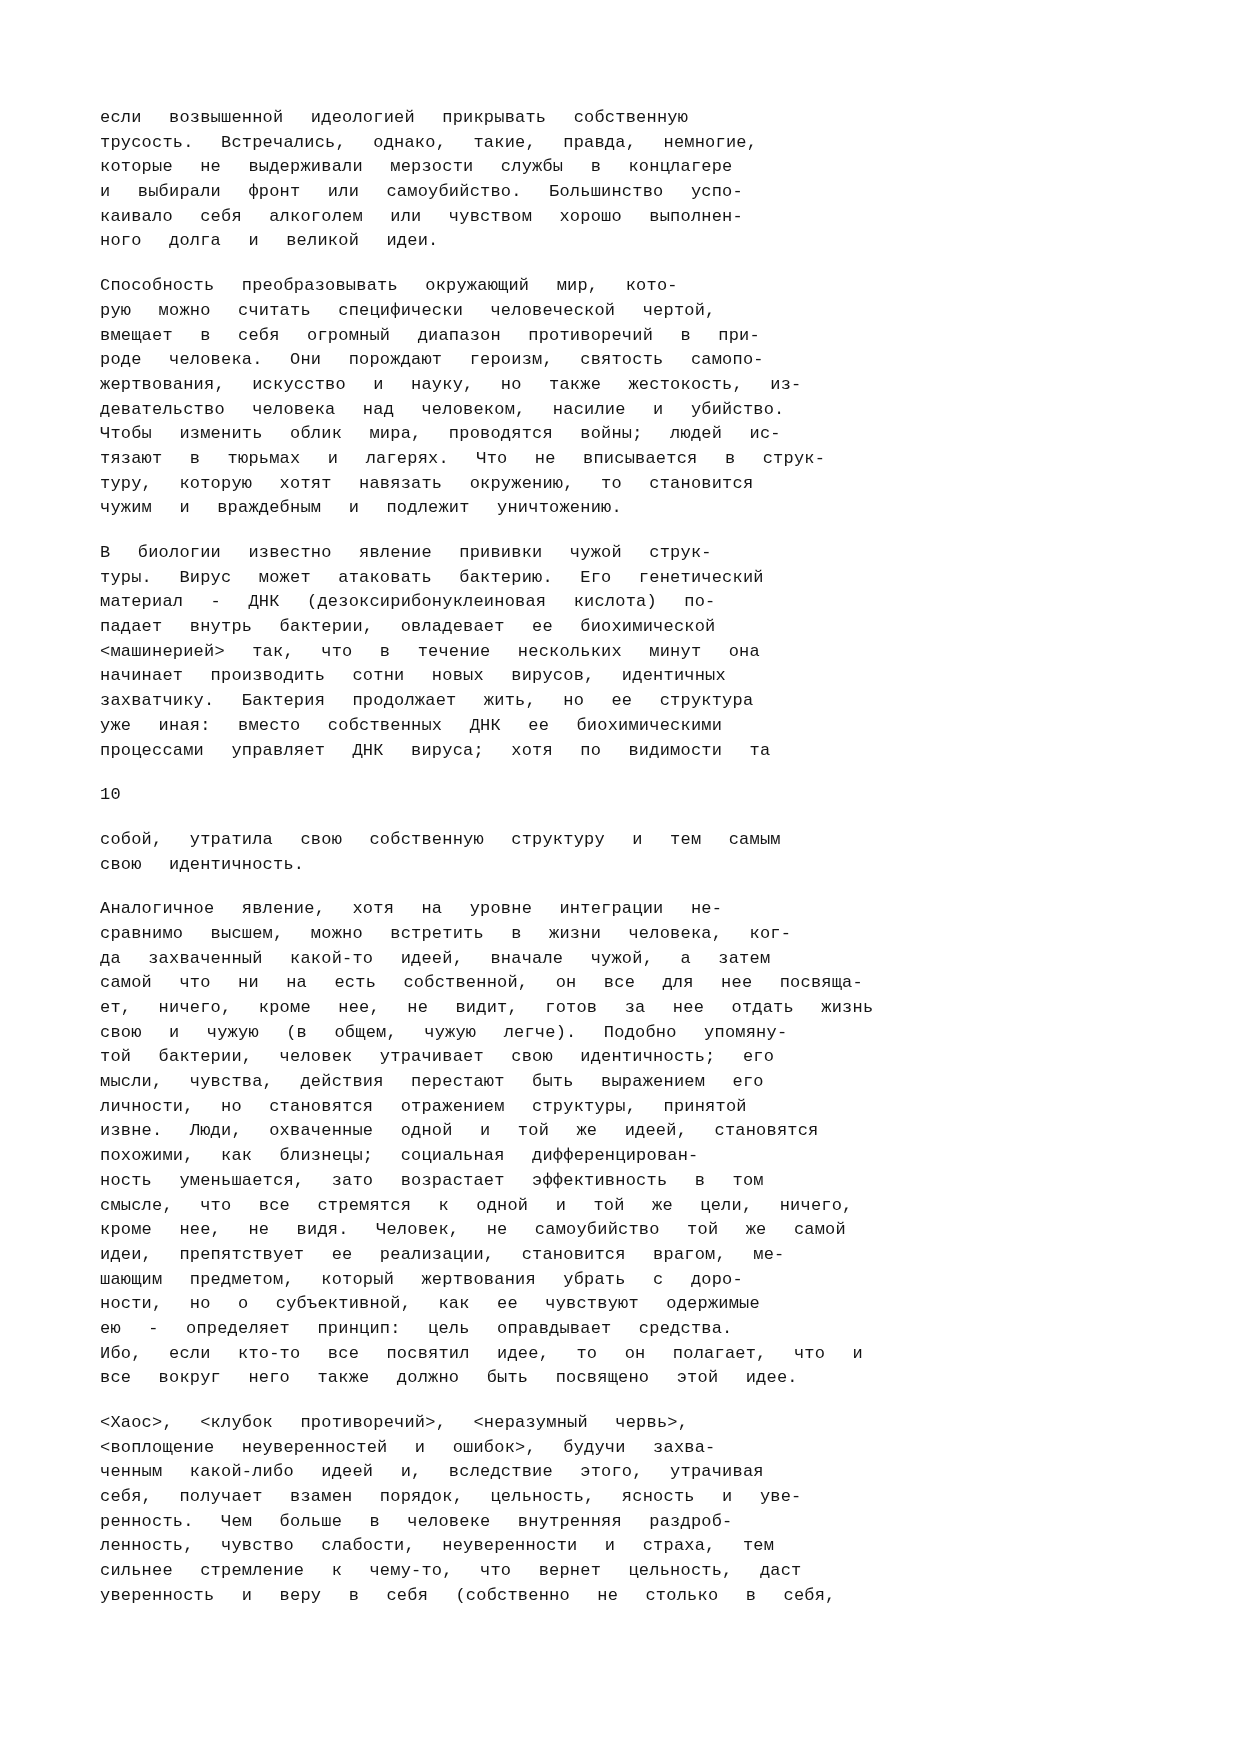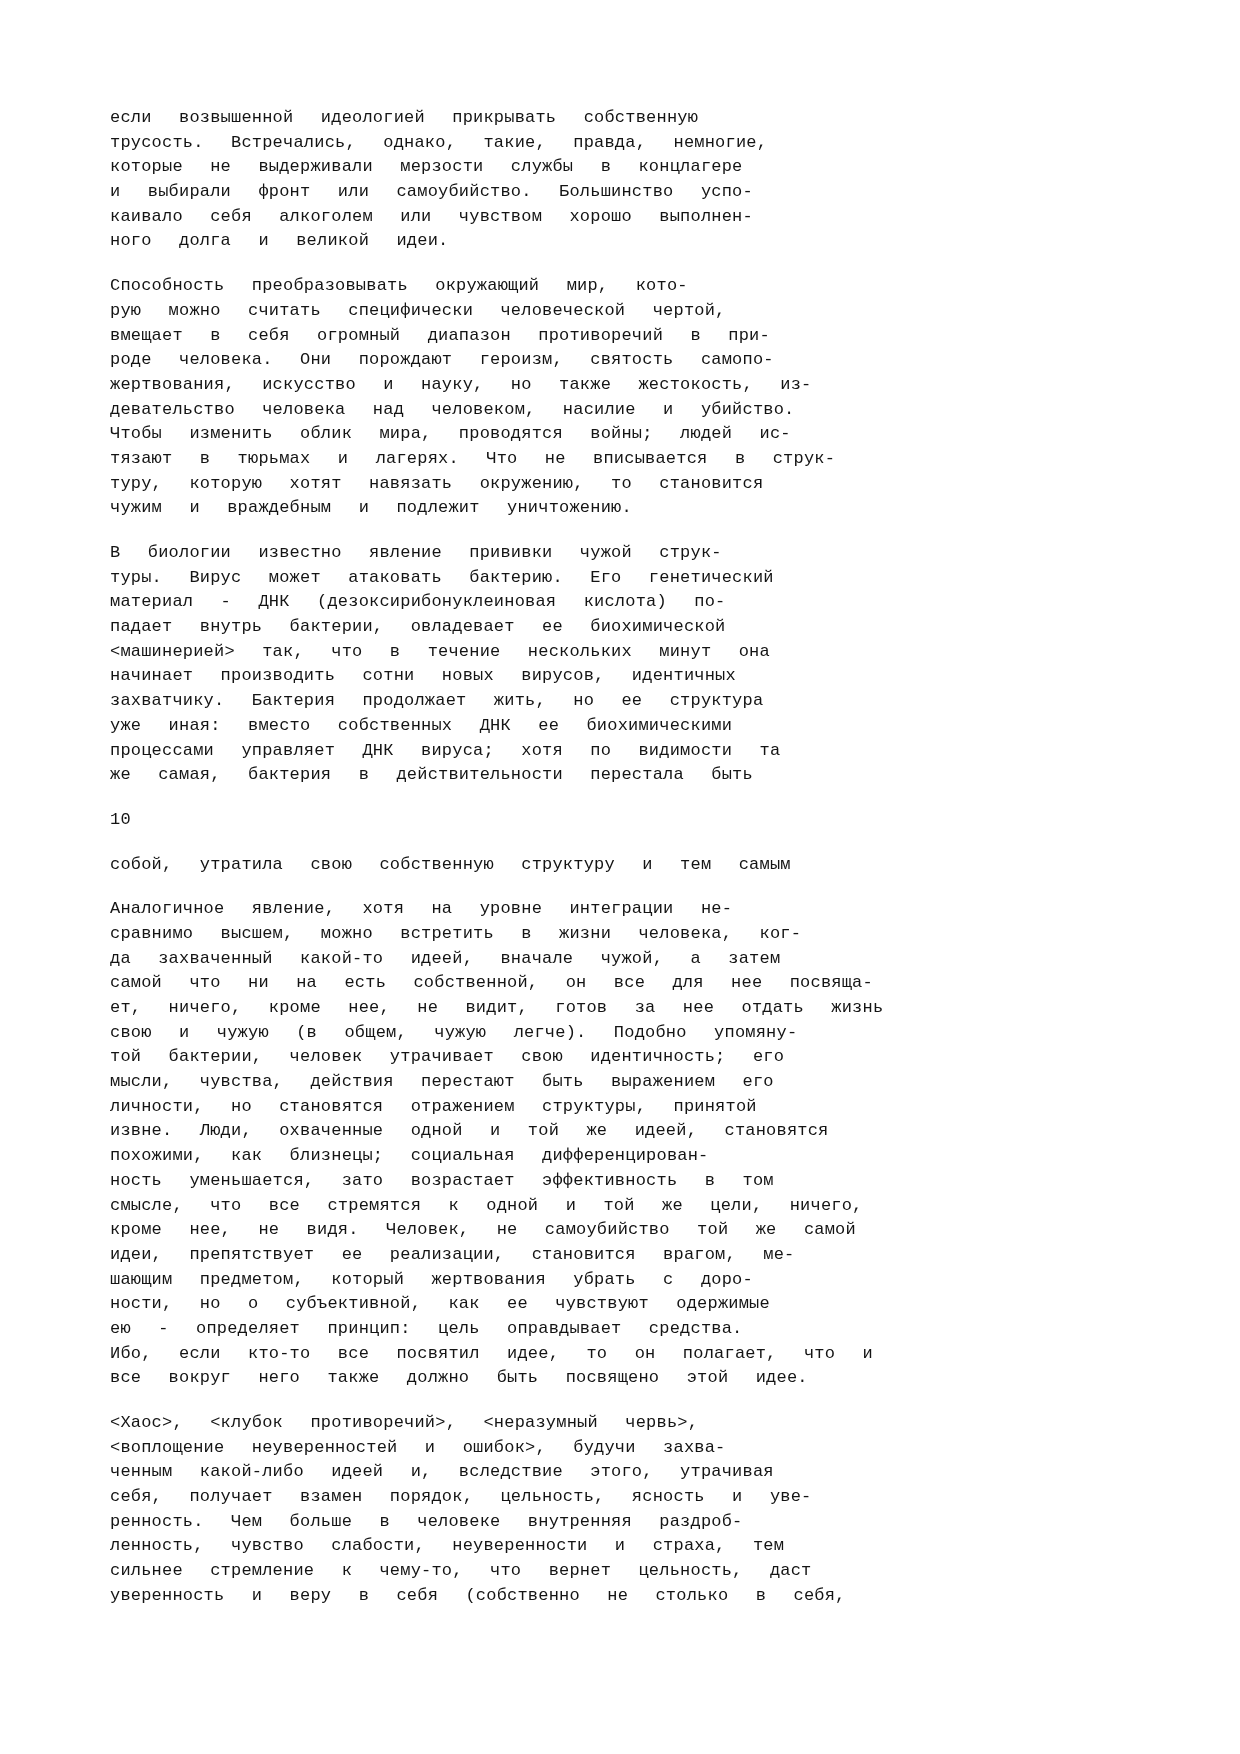--- a/index.html
+++ b/index.html
@@ -10,21 +10,21 @@
   .page {
     position: relative;
     width: 1240px;
     height: 1754px;
     background: #ffffff;
     box-sizing: border-box;
     overflow: hidden;
   }
   .text-column {
     position: absolute;
-    left: 110px;
+    left: 100px;
     top: 106px;
     width: 1020px;
     font-family: "Liberation Mono", "DejaVu Sans Mono", monospace;
     font-size: 17px;
     line-height: 24.7px;
     color: #141414;
     word-spacing: 17px;
     letter-spacing: 0.2px;
     white-space: nowrap;
   }
@@ -69,27 +69,27 @@
       <div class="para">
         <div class="line">В биологии известно явление прививки чужой струк-</div>
         <div class="line">туры. Вирус может атаковать бактерию. Его генетический</div>
         <div class="line">материал - ДНК (дезоксирибонуклеиновая кислота) по-</div>
         <div class="line">падает внутрь бактерии, овладевает ее биохимической</div>
         <div class="line">&lt;машинерией&gt; так, что в течение нескольких минут она</div>
         <div class="line">начинает производить сотни новых вирусов, идентичных</div>
         <div class="line">захватчику. Бактерия продолжает жить, но ее структура</div>
         <div class="line">уже иная: вместо собственных ДНК ее биохимическими</div>
         <div class="line">процессами управляет ДНК вируса; хотя по видимости та</div>
-        <div class="line">же самая, бактерия в действительности перестала быть</div>
       </div>
       <div class="page-number-block">
         <div class="line">10</div>
       </div>
       <div class="para">
         <div class="line">собой, утратила свою собственную структуру и тем самым</div>
+        <div class="line">свою идентичность.</div>
       </div>
       <div class="para">
         <div class="line">Аналогичное явление, хотя на уровне интеграции не-</div>
         <div class="line">сравнимо высшем, можно встретить в жизни человека, ког-</div>
         <div class="line">да захваченный какой-то идеей, вначале чужой, а затем</div>
         <div class="line">самой что ни на есть собственной, он все для нее посвяща-</div>
         <div class="line">ет, ничего, кроме нее, не видит, готов за нее отдать жизнь</div>
         <div class="line">свою и чужую (в общем, чужую легче). Подобно упомяну-</div>
         <div class="line">той бактерии, человек утрачивает свою идентичность; его</div>
         <div class="line">мысли, чувства, действия перестают быть выражением его</div>

